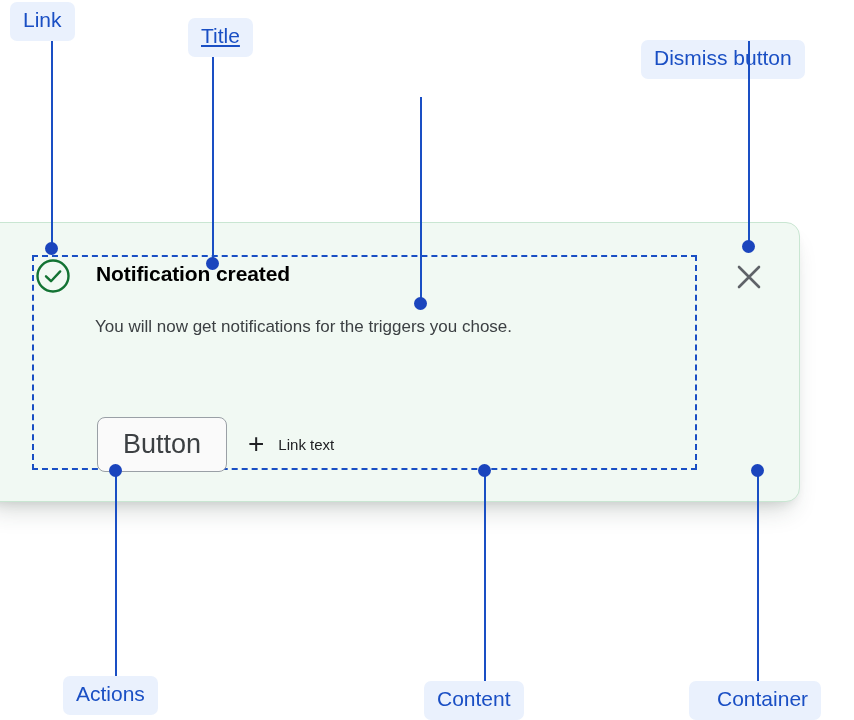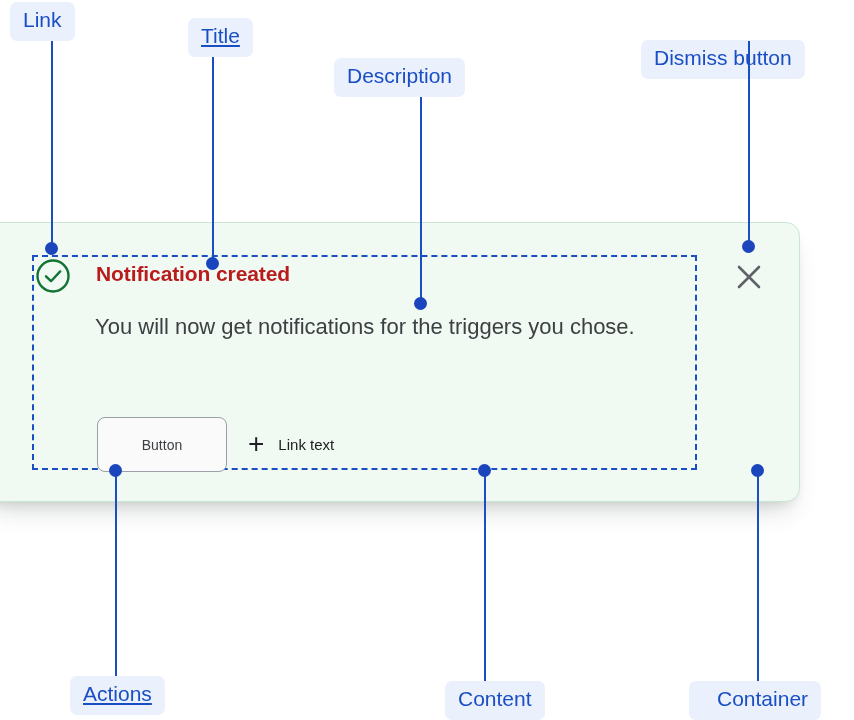--- a/index.html
+++ b/index.html
@@ -59,46 +59,46 @@
     height: 36px;
   }
 
   
   .notif-title {
     position: absolute;
     left: 96px;
     top: 262px;
     font-size: 21px;
     font-weight: bold;
-    color: #b91c1c;
+    color: #000000;
     letter-spacing: -0.1px;
     white-space: nowrap;
   }
   .notif-desc {
     position: absolute;
     left: 95px;
     top: 307px;
     width: 600px;
-    font-size: 22px;
+    font-size: 17px;
     line-height: 40px;
     color: #3c4043;
   }
 
   
   .action-button {
     position: absolute;
     left: 97px;
     top: 417px;
     width: 130px;
     height: 55px;
     border: 1px solid #9aa0a6;
     border-radius: 8px;
     background: #fafafa;
     color: #3c4043;
-    font-size: 14px;
+    font-size: 27px;
     font-family: "Liberation Sans", sans-serif;
     display: flex;
     align-items: center;
     justify-content: center;
     box-sizing: border-box;
     cursor: pointer;
     padding: 0;
   }
   .link-action {
     position: absolute;
@@ -190,33 +190,32 @@
   </span>
 
   <div class="anno-label" style="left:10px; top:2px;">Link</div>
   <div class="leader" style="left:51px; top:41px; height:207px;"></div>
   <div class="dot" style="left:45px; top:242px;"></div>
 
   <div class="anno-label" style="left:188px; top:18px;text-decoration:underline;">Title</div>
   <div class="leader" style="left:212px; top:57px; height:207px;"></div>
   <div class="dot" style="left:206px; top:257px;"></div>
 
-  <div class="anno-label" style="left:334px; top:58px;">Description</div>
   <div class="leader" style="left:420px; top:97px; height:207px;"></div>
   <div class="dot" style="left:414px; top:297px;"></div>
 
   <div class="anno-label" style="left:641px; top:2px;margin-top:38px;">Dismiss button</div>
   <div class="leader" style="left:748px; top:41px; height:205px;"></div>
   <div class="dot" style="left:742px; top:240px;"></div>
 
-  <div class="anno-label" style="left:70px; top:676px;text-decoration:underline;">Actions</div>
+  <div class="anno-label" style="left:63px; top:676px;">Actions</div>
   <div class="leader" style="left:115px; top:470px; height:206px;"></div>
   <div class="dot" style="left:109px; top:464px;"></div>
 
-  <div class="anno-label" style="left:445px; top:681px;">Content</div>
+  <div class="anno-label" style="left:424px; top:681px;">Content</div>
   <div class="leader" style="left:484px; top:470px; height:211px;"></div>
   <div class="dot" style="left:478px; top:464px;"></div>
 
   <div class="anno-label" style="left:689px; top:681px;padding-left:28px;">Container</div>
   <div class="leader" style="left:757px; top:470px; height:211px;"></div>
   <div class="dot" style="left:751px; top:464px;"></div>
 
 </div>
 
 </body></html>

